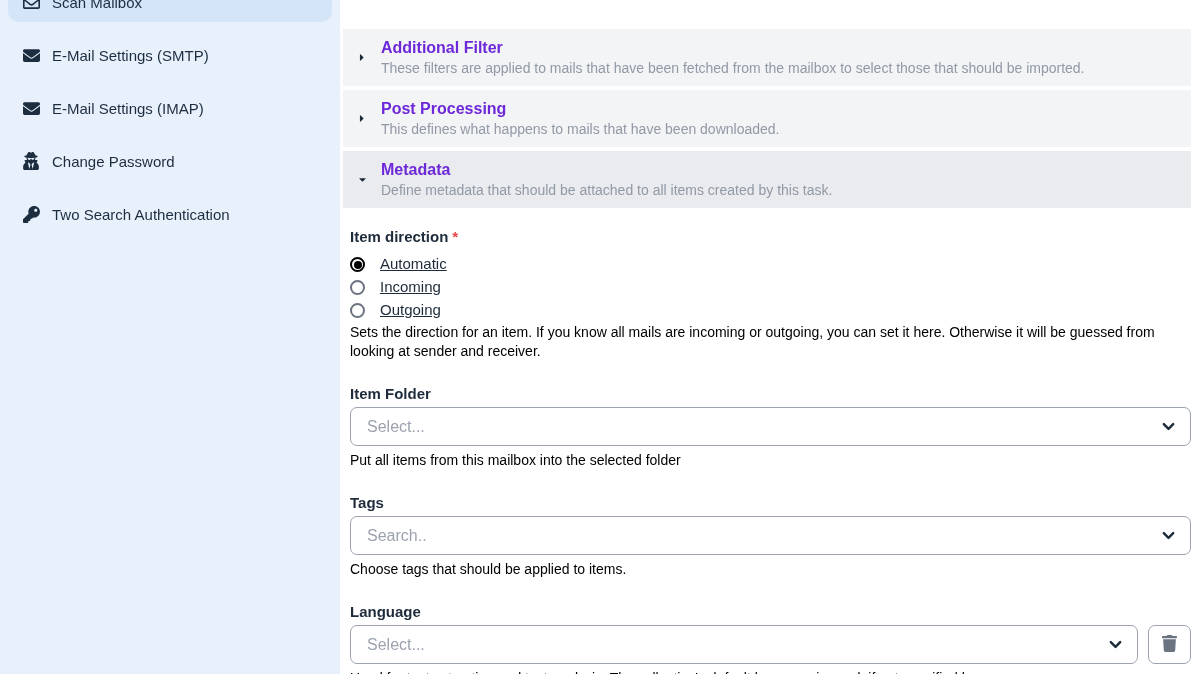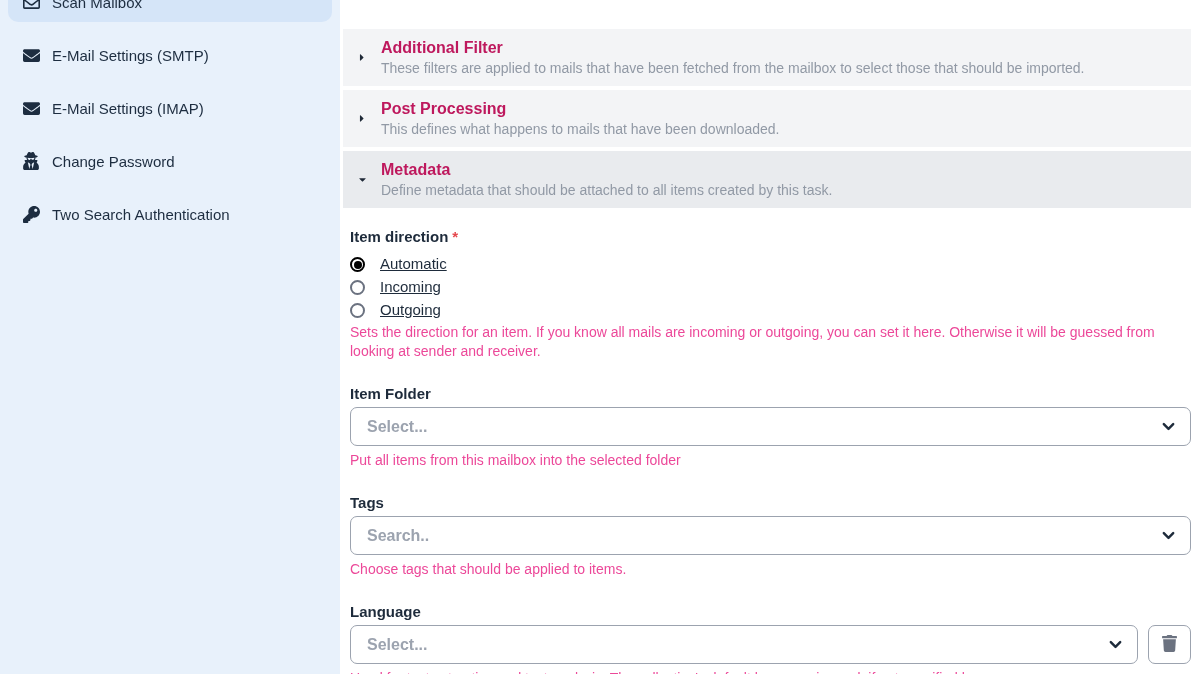--- a/index.html
+++ b/index.html
@@ -36,21 +36,21 @@
 
   .section {
     background: #f3f4f6;
     display: flex; gap: 10px;
     padding: 8px 10px;
     margin-bottom: 4px;
     cursor: pointer;
   }
   .section.expanded { background: #e9ebee; }
   .caret-col { width: 18px; display: flex; align-items: center; justify-content: center; flex-shrink: 0; }
-  .sec-title { font-size: 16px; font-weight: bold; color: #be185d; line-height: 22px; }
+  .sec-title { font-size: 16px; font-weight: bold; color: #6d28d9; line-height: 22px; }
   .sec-desc { font-size: 14px; color: #9199a5; line-height: 19px; }
   .partial-wrap { height: 25px; overflow: hidden; margin-bottom: 4px; }
   .partial-wrap .section { margin-top: -28px; margin-bottom: 0; }
 
   
   .form { padding: 16px 0 0 7px; }
   .field { margin-bottom: 24px; }
   .field-label { font-size: 15px; font-weight: bold; color: #1e2b3b; margin-bottom: 5px; }
   .req { color: #e5484d; margin-left: 4px; font-weight: bold; }
 
@@ -61,32 +61,32 @@
     width: 15px; height: 15px; margin: 0;
     border: 2px solid #6b7280; border-radius: 50%;
     background: #fff; position: relative; cursor: pointer; flex-shrink: 0;
   }
   input[type="radio"]:checked { border-color: #000; }
   input[type="radio"]:checked::after {
     content: ""; position: absolute; inset: 1.5px;
     background: #000; border-radius: 50%;
   }
 
-  .help { font-size: 14px; color: #ec4899; line-height: 19px; margin-top: 5px; }
+  .help { font-size: 14px; color: #000000; line-height: 19px; margin-top: 5px; }
 
   .select-box {
     display: flex; align-items: center;
     border: 1px solid #9ca3af; border-radius: 7px;
     height: 39px; padding: 0 14px 0 16px;
     background: #fff; box-sizing: border-box;
   }
   .select-box input {
     border: none; outline: none; flex: 1;
     font-size: 16px; color: #374151; background: transparent;
-    padding: 0; font-family: inherit; min-width: 0; font-weight: bold;
+    padding: 0; font-family: inherit; min-width: 0;
   }
   ::placeholder { color: #9ca3af; opacity: 1; }
   .chev { display: flex; align-items: center; cursor: pointer; }
 
   .lang-row { display: flex; gap: 10px; }
   .lang-row .select-box { flex: 1; }
   .trash-btn {
     width: 43px; height: 39px; box-sizing: border-box;
     border: 1px solid #9ca3af; border-radius: 7px;
     background: #fff; display: flex; align-items: center; justify-content: center;

